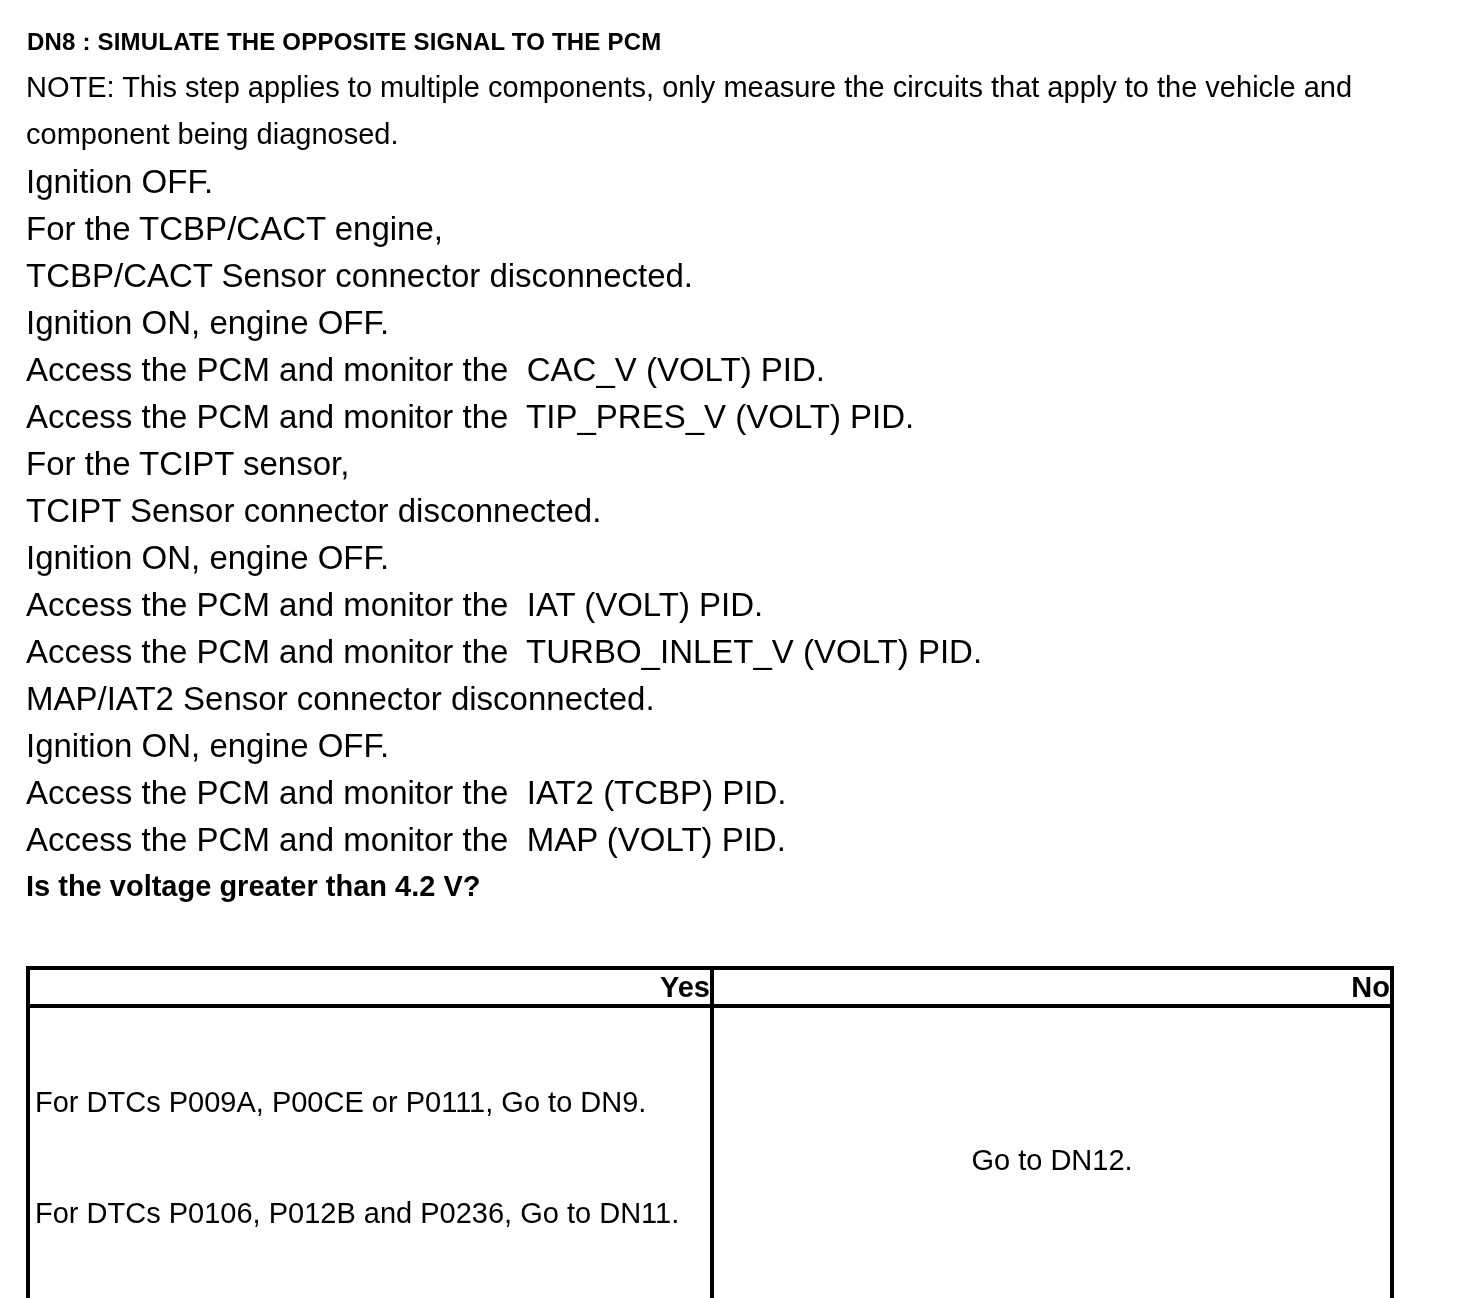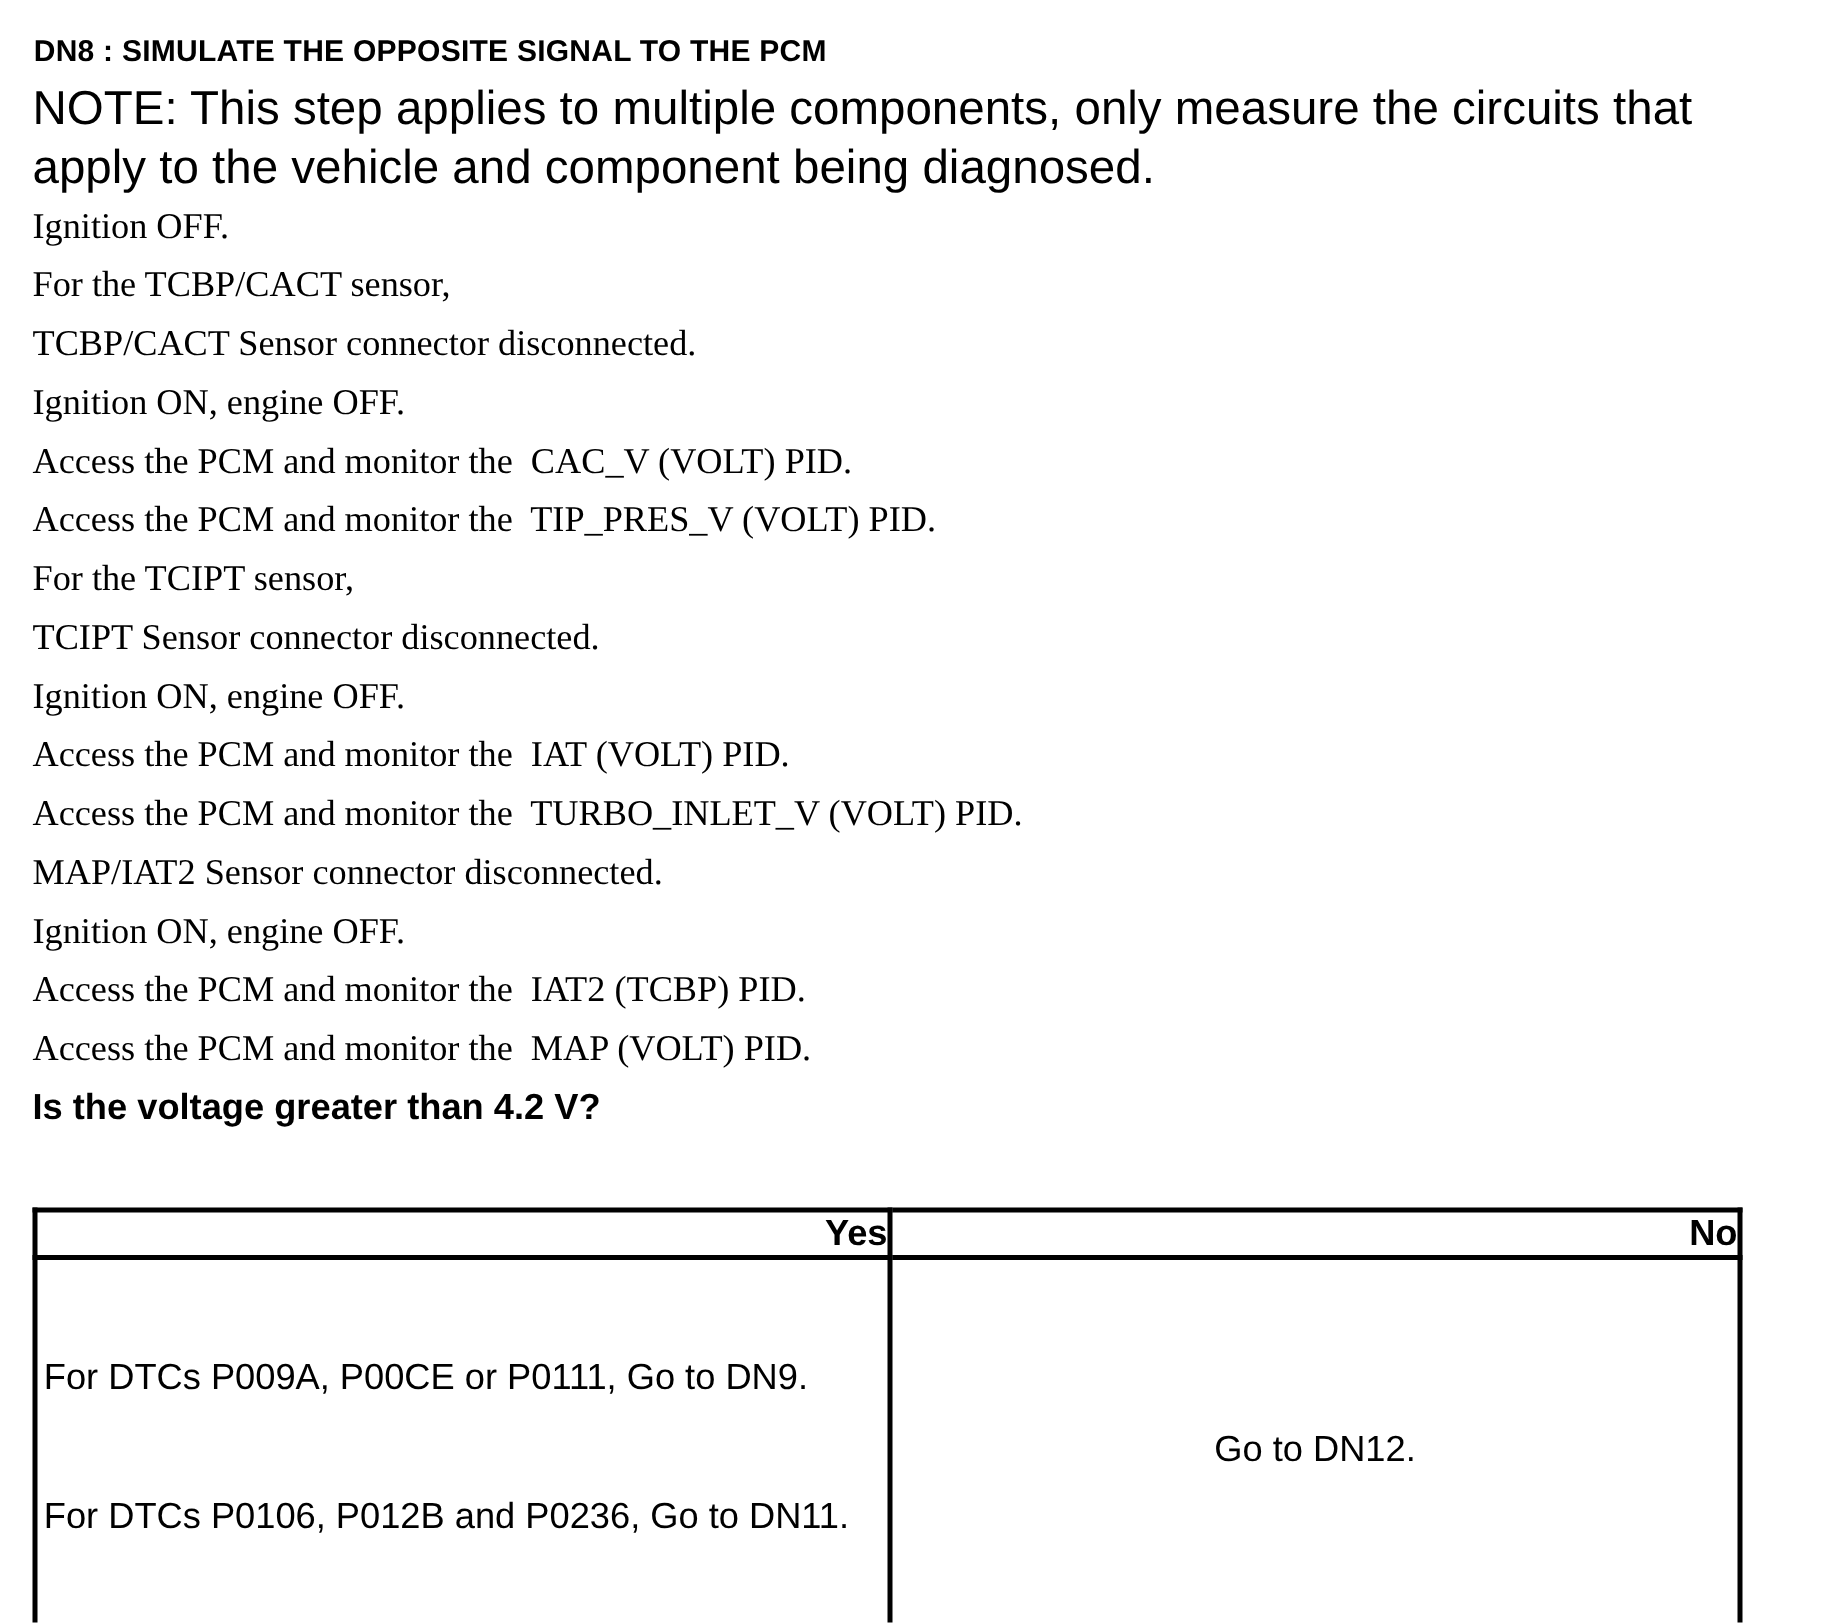--- a/index.html
+++ b/index.html
@@ -19,31 +19,30 @@
   }
   .title {
     font-size: 24px;
     line-height: 24px;
     font-weight: bold;
     margin: 0 0 10px 1px;
     letter-spacing: 0.2px;
     white-space: pre-wrap;
   }
   .note {
-    font-size: 38px;
+    font-size: 29px;
     line-height: 47px;
     width: 1392px;
     margin: 0;
     white-space: pre-wrap;
   }
   .line {
-    font-size: 29px;
+    font-size: 33px;
     line-height: 47px;
     white-space: pre-wrap;
-    font-family: Liberation Serif, serif;
   }
   .question {
     font-size: 29px;
     line-height: 47px;
     font-weight: bold;
     margin: 0;
     white-space: pre-wrap;
   }
   table.decision {
     border-collapse: collapse;
@@ -81,21 +80,21 @@
 </head>
 <body>
 
 <div class="doc">
 
   <h1 class="title">DN8 : SIMULATE THE OPPOSITE SIGNAL TO THE PCM</h1>
 
   <p class="note">NOTE: This step applies to multiple components, only measure the circuits that apply to the vehicle and component being diagnosed.</p>
 
   <div class="line">Ignition OFF.</div>
-  <div class="line">For the TCBP/CACT sensor,</div>
+  <div class="line">For the TCBP/CACT engine,</div>
   <div class="line">TCBP/CACT Sensor connector disconnected.</div>
   <div class="line">Ignition ON, engine OFF.</div>
   <div class="line">Access the PCM and monitor the  CAC_V (VOLT) PID.</div>
   <div class="line">Access the PCM and monitor the  TIP_PRES_V (VOLT) PID.</div>
   <div class="line">For the TCIPT sensor,</div>
   <div class="line">TCIPT Sensor connector disconnected.</div>
   <div class="line">Ignition ON, engine OFF.</div>
   <div class="line">Access the PCM and monitor the  IAT (VOLT) PID.</div>
   <div class="line">Access the PCM and monitor the  TURBO_INLET_V (VOLT) PID.</div>
   <div class="line">MAP/IAT2 Sensor connector disconnected.</div>

